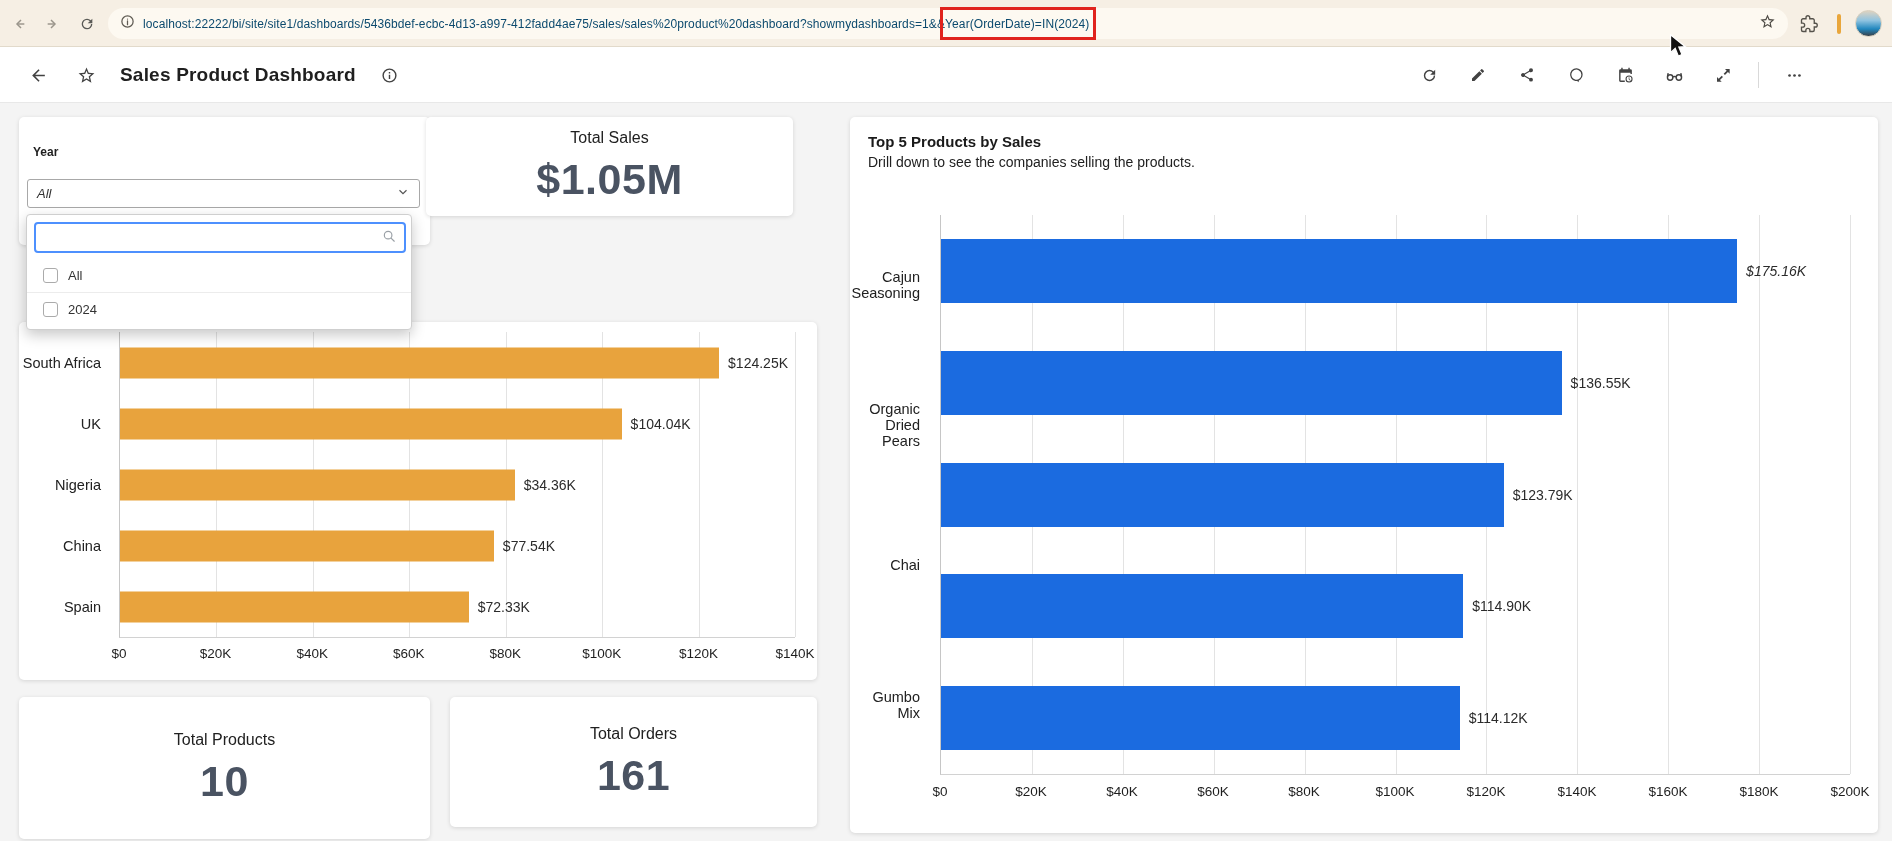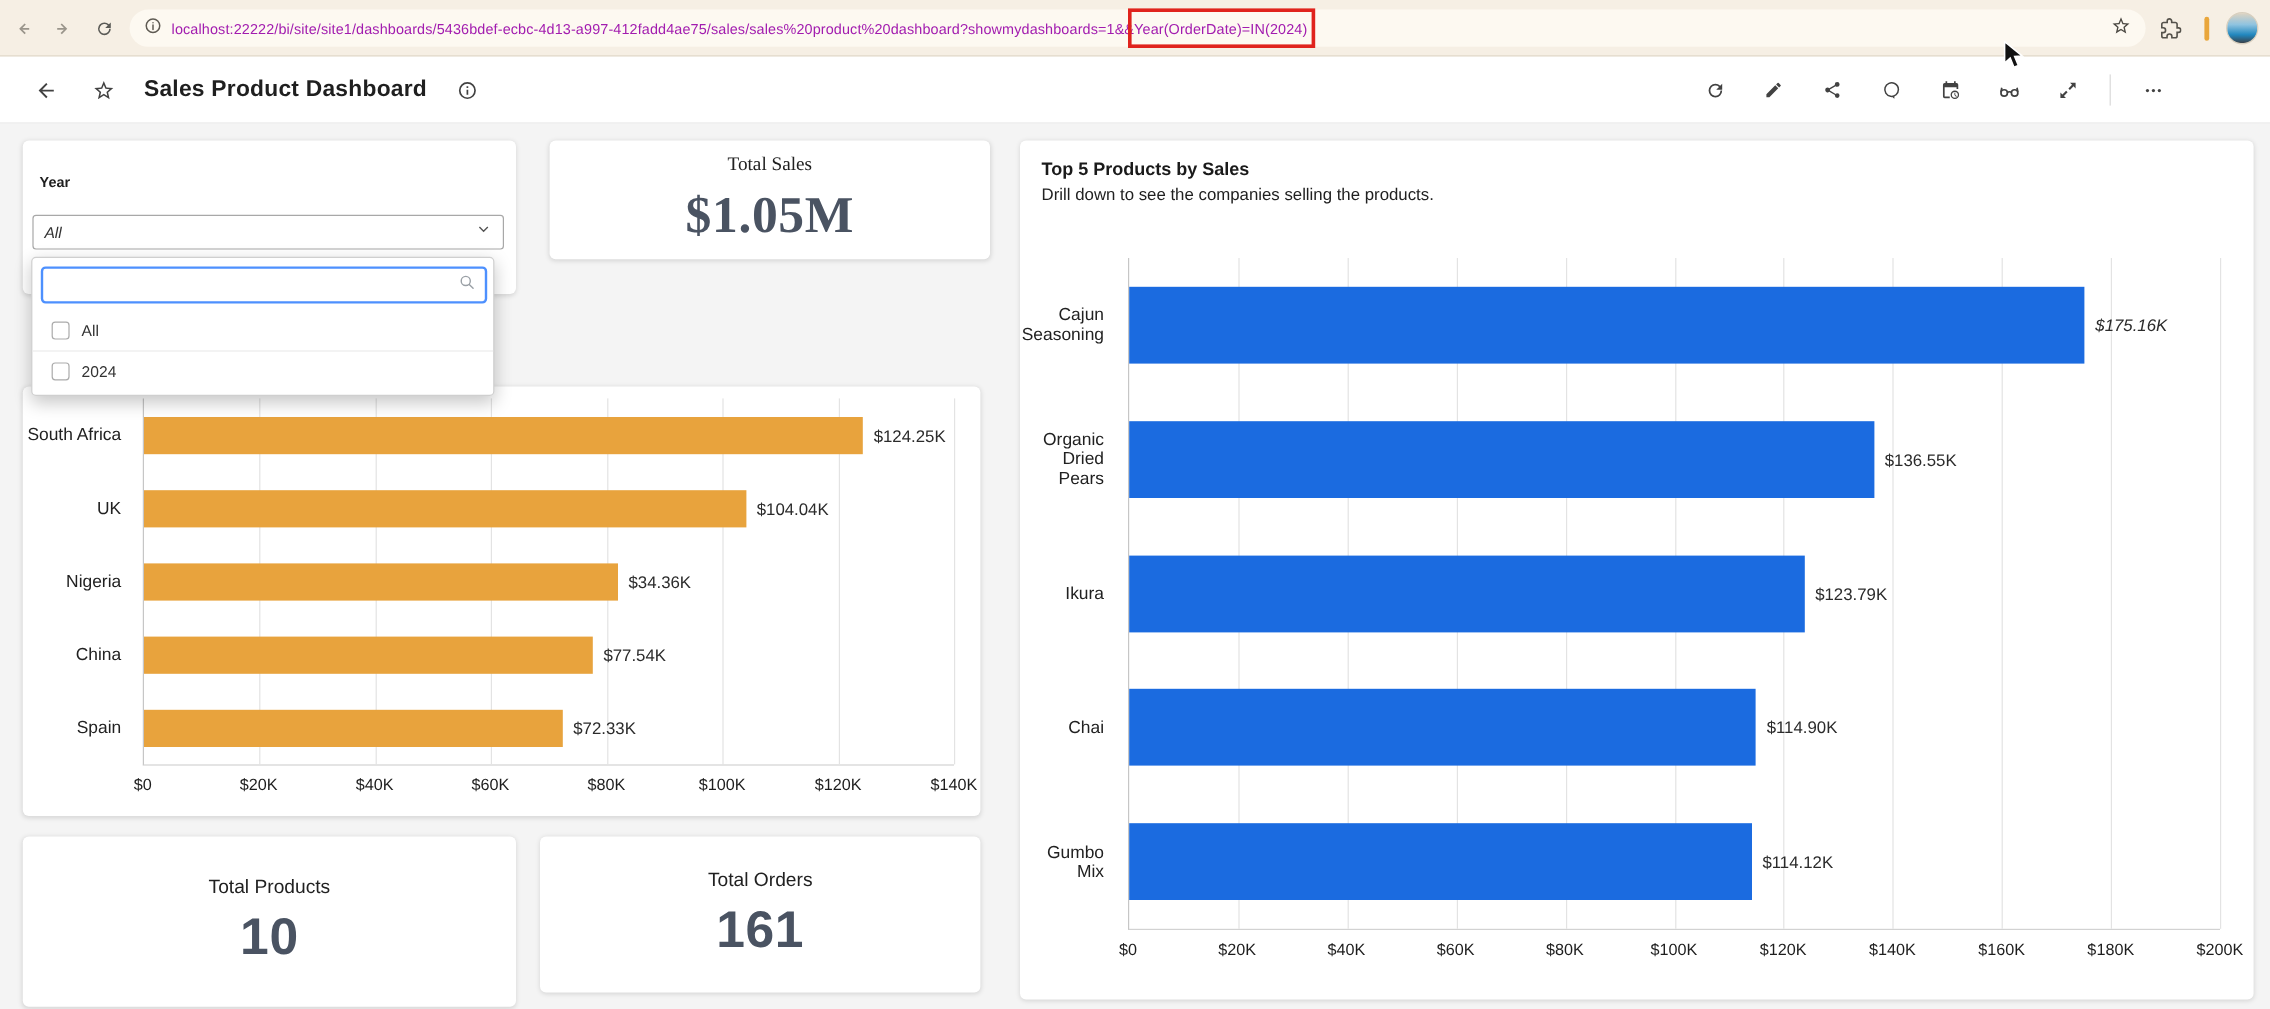--- a/index.html
+++ b/index.html
@@ -9,21 +9,21 @@
   
   .chrome { position:absolute; left:0; top:0; width:1892px; height:47px;
     background:#F6EFE4; border-bottom:1px solid #E2DACB; z-index:90; }
   .nav-btns { position:absolute; left:6px; top:0; height:47px; display:flex; align-items:center; gap:8px; }
   .nav-btn { width:26px; height:26px; border:none; background:transparent; color:#5A5A56;
     display:flex; align-items:center; justify-content:center; border-radius:50%; cursor:pointer; }
   .nav-btn.dim { color:#9A958B; }
   .addr { position:absolute; left:108px; top:8px; width:1680px; height:31px; background:#FDF9F1;
     border-radius:16px; display:flex; align-items:center; padding:0 12px; }
   .addr .site-info { color:#5F5B53; margin-right:8px; flex:0 0 auto; }
-  .url { font-size:12px; color:#a21caf; white-space:nowrap; letter-spacing:0.1px; }
+  .url { font-size:12px; color:#0c4a6e; white-space:nowrap; letter-spacing:0.1px; }
   .url-red { position:relative; }
   .url-red::after { content:""; position:absolute; left:-5px; right:-7px; top:-10px; bottom:-9px;
     border:3px solid #E0231D; pointer-events:none; }
   .addr-star { margin-left:auto; color:#4D4A44; flex:0 0 auto; }
   .chrome-right { position:absolute; right:10px; top:0; height:47px; display:flex; align-items:center; gap:14px; }
   .pin-bar { width:4px; height:20px; border-radius:2px; background:#E9A63B; }
   .avatar { width:27px; height:27px; border-radius:50%;
     background:linear-gradient(180deg,#DDD3C2 0%,#8FC3E0 38%,#2187BE 72%,#3A4048 100%);
     border:1px solid #D8CFBE; }
 
@@ -35,21 +35,21 @@
     display:flex; align-items:center; justify-content:center; cursor:pointer; border-radius:4px; }
   .dtitle { font-size:19px; font-weight:700; color:#1F1F1F; letter-spacing:0.2px; }
   .dhead-right { position:absolute; right:84px; top:0; height:56px; display:flex; align-items:center; gap:21px; }
   .vdiv { width:1px; height:26px; background:#D9D9D9; }
 
   
   .main { position:absolute; left:0; top:103px; width:1892px; height:738px; background:#F4F4F4; }
   .card { position:absolute; background:#fff; border-radius:5px; box-shadow:0 1px 4px rgba(0,0,0,0.13); }
 
   .year-card   { left:19px;  top:14px;  width:411px; height:128px; }
-  .sales-card  { left:458px; top:14px;  width:367px; height:99px;font-family:Liberation Serif, serif; }
+  .sales-card  { left:426px; top:14px;  width:367px; height:99px; }
   .chart1-card { left:19px;  top:219px; width:798px; height:358px; }
   .prod-card   { left:19px;  top:594px; width:411px; height:142px; }
   .ord-card    { left:450px; top:594px; width:367px; height:130px; }
   .chart2-card { left:850px; top:14px;  width:1028px; height:716px; }
 
   .filter-label { position:absolute; left:14px; top:28px; font-size:12px; font-weight:700; color:#1F1F1F; }
   .combo { position:absolute; left:8px; top:62px; width:393px; height:29px; border:1px solid #A8A8A8;
     border-radius:3px; background:#fff; display:flex; align-items:center; padding:0 9px; cursor:pointer; }
   .combo-value { font-size:13px; font-style:italic; color:#333; flex:1; }
   .combo-chevron { color:#555; }
@@ -309,21 +309,20 @@
     <div class="kpi-value">161</div>
   </div>
 
   <div class="card chart2-card">
     <div class="chart2-title">Top 5 Products by Sales</div>
     <div class="chart2-sub">Drill down to see the companies selling the products.</div>
     <div class="chart" id="chart-top5">
       <div class="labels">
           <div class="cat">Cajun Seasoning</div>
           <div class="cat">Organic Dried Pears</div>
-          <div class="cat">Ikura</div>
           <div class="cat">Chai</div>
           <div class="cat">Gumbo Mix</div>
         </div>
       <div class="plot">
           <div class="gridline" style="left: 10%;"></div>
           <div class="gridline" style="left: 20%;"></div>
           <div class="gridline" style="left: 30%;"></div>
           <div class="gridline" style="left: 40%;"></div>
           <div class="gridline" style="left: 50%;"></div>
           <div class="gridline" style="left: 60%;"></div>

